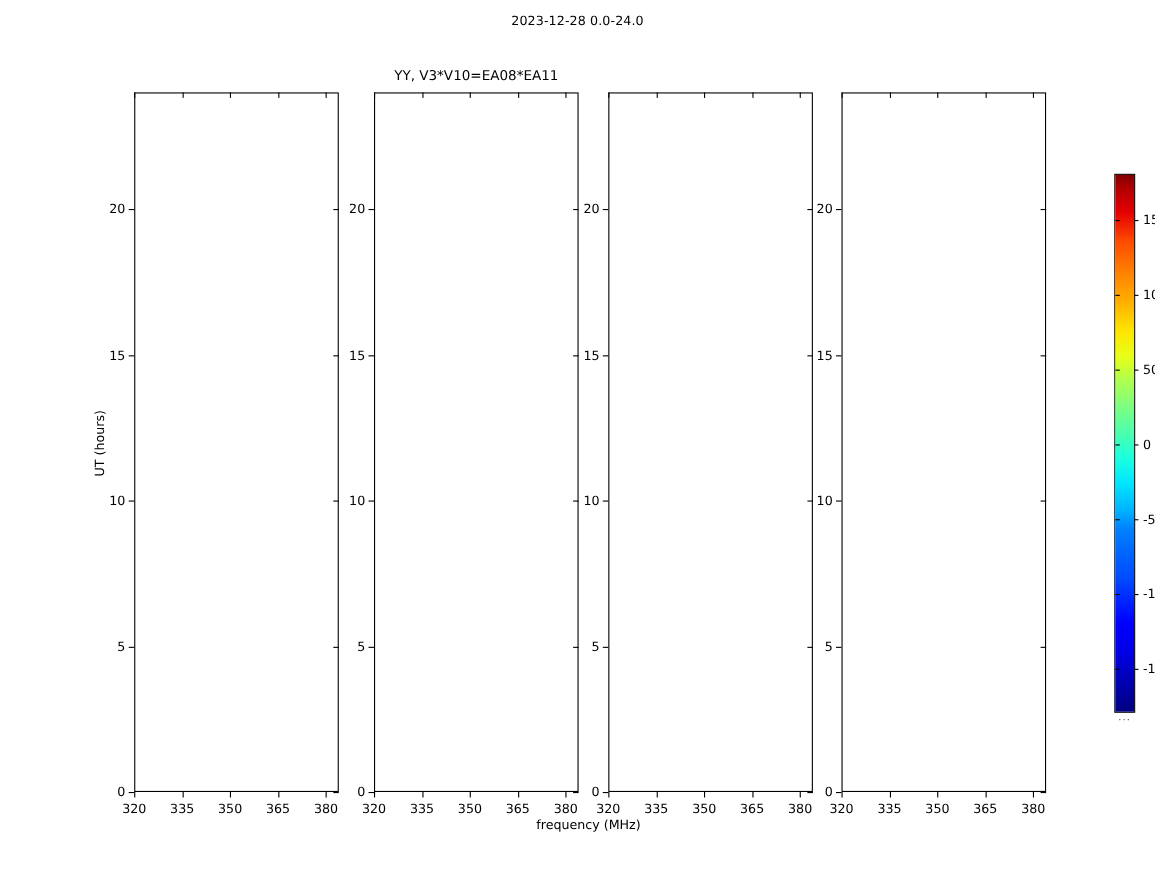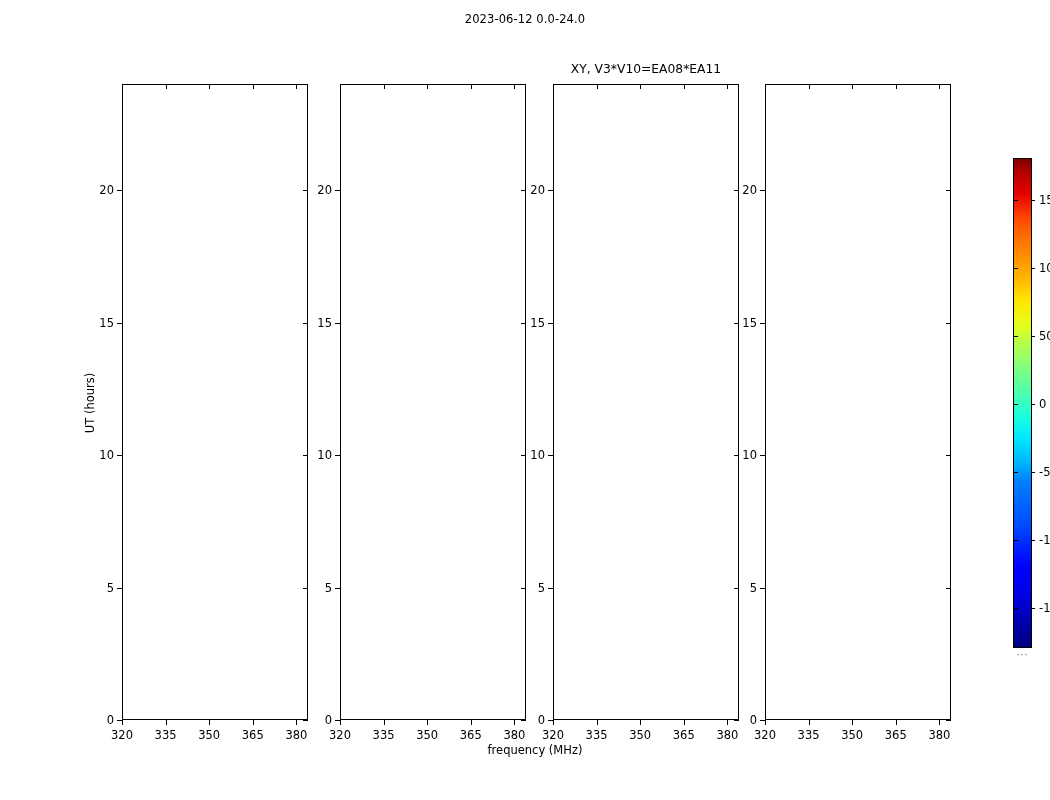--- a/index.html
+++ b/index.html
@@ -154,21 +154,21 @@
     font-size: 9px;
     color: #555;
     letter-spacing: 1px;
   }
 </style>
 </head>
 <body>
 
 <div id="figure">
 
-  <div class="suptitle">2023-06-12 0.0-24.0</div>
+  <div class="suptitle">2023-12-28 0.0-24.0</div>
 
   <div class="panel" id="panel-0" style="left:122px; width:186px;">
     <div class="axes-frame"></div>
   <div class="ytick" style="top: 636px;"></div>
       <div class="ytick-in" style="top: 636px;"></div>
       <div class="ytick-label" style="top: 636px;">0</div>
       <div class="ytick" style="top: 503.5px;"></div>
       <div class="ytick-in" style="top: 503.5px;"></div>
       <div class="ytick-label" style="top: 503.5px;">5</div>
       <div class="ytick" style="top: 371px;"></div>
@@ -192,20 +192,21 @@
       <div class="xtick" style="left: 130.781px;"></div>
       <div class="xtick-top" style="left: 130.781px;"></div>
       <div class="xtick-label" style="left: 130.781px;">365</div>
       <div class="xtick" style="left: 174.375px;"></div>
       <div class="xtick-top" style="left: 174.375px;"></div>
       <div class="xtick-label" style="left: 174.375px;">380</div>
     </div>
 
   <div class="panel" id="panel-1" style="left:340px; width:186px;">
     <div class="axes-frame"></div>
+    <div class="panel-title">YY, V3*V10=EA08*EA11</div>
   <div class="ytick" style="top: 636px;"></div>
       <div class="ytick-in" style="top: 636px;"></div>
       <div class="ytick-label" style="top: 636px;">0</div>
       <div class="ytick" style="top: 503.5px;"></div>
       <div class="ytick-in" style="top: 503.5px;"></div>
       <div class="ytick-label" style="top: 503.5px;">5</div>
       <div class="ytick" style="top: 371px;"></div>
       <div class="ytick-in" style="top: 371px;"></div>
       <div class="ytick-label" style="top: 371px;">10</div>
       <div class="ytick" style="top: 238.5px;"></div>
@@ -226,21 +227,20 @@
       <div class="xtick" style="left: 130.781px;"></div>
       <div class="xtick-top" style="left: 130.781px;"></div>
       <div class="xtick-label" style="left: 130.781px;">365</div>
       <div class="xtick" style="left: 174.375px;"></div>
       <div class="xtick-top" style="left: 174.375px;"></div>
       <div class="xtick-label" style="left: 174.375px;">380</div>
     </div>
 
   <div class="panel" id="panel-2" style="left:553px; width:186px;">
     <div class="axes-frame"></div>
-    <div class="panel-title">XY, V3*V10=EA08*EA11</div>
   <div class="ytick" style="top: 636px;"></div>
       <div class="ytick-in" style="top: 636px;"></div>
       <div class="ytick-label" style="top: 636px;">0</div>
       <div class="ytick" style="top: 503.5px;"></div>
       <div class="ytick-in" style="top: 503.5px;"></div>
       <div class="ytick-label" style="top: 503.5px;">5</div>
       <div class="ytick" style="top: 371px;"></div>
       <div class="ytick-in" style="top: 371px;"></div>
       <div class="ytick-label" style="top: 371px;">10</div>
       <div class="ytick" style="top: 238.5px;"></div>

